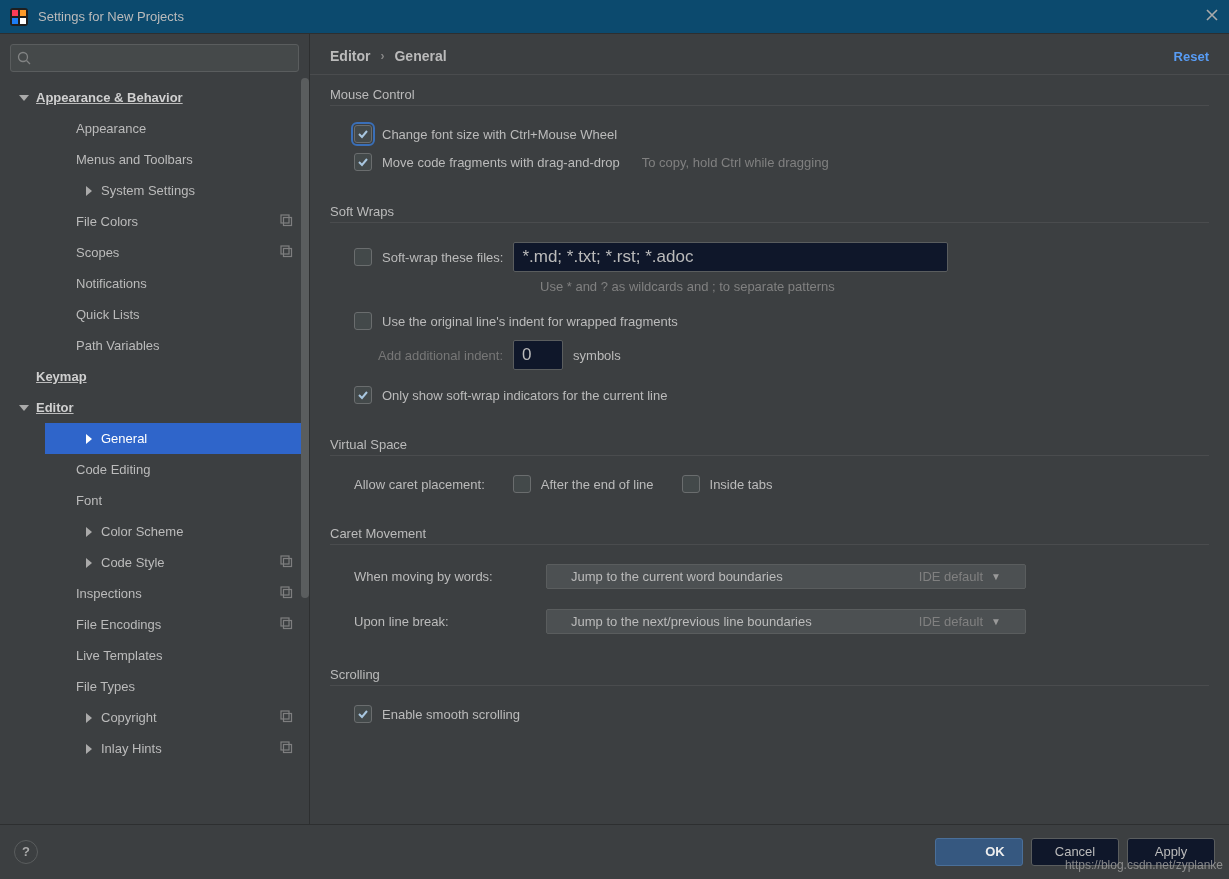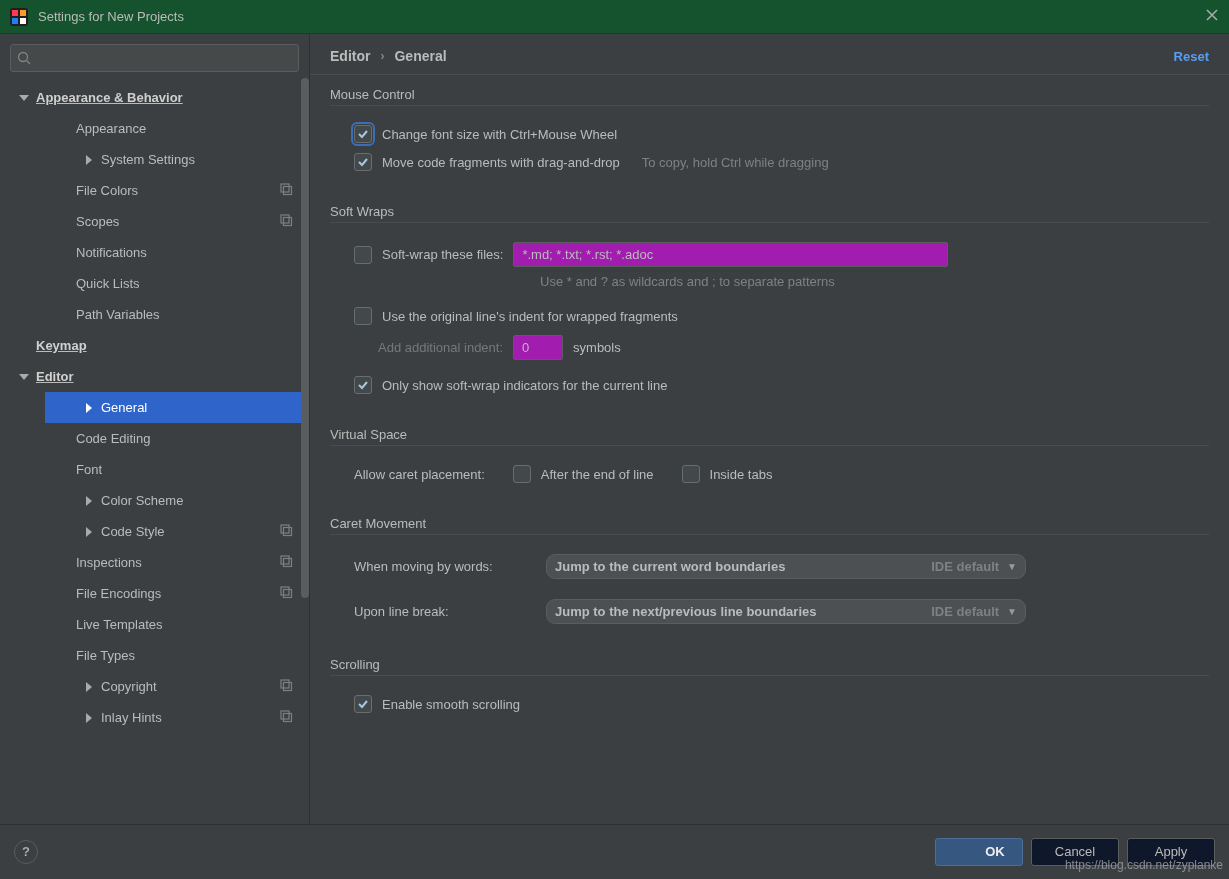--- a/index.html
+++ b/index.html
@@ -9,21 +9,21 @@
     font-family: "Segoe UI", Arial, sans-serif;
     font-size: 13px;
     color: #bbbbbb;
     overflow: hidden;
   }
   
   .titlebar {
     height: 34px;
     display: flex; align-items: center;
     padding: 0 10px;
-    background: #14532d;
+    background: #0c4a6e;
     border-bottom: 1px solid #2d2f30;
   }
   .titlebar .app-icon { width: 18px; height: 18px; margin-right: 10px; }
   .titlebar .title { color: #bbbbbb; font-size: 13px; }
   .titlebar .close { margin-left: auto; cursor: pointer; color: #aaa; font-size: 16px; }
   
   .body-row { display: flex; height: 790px; }
   
   .sidebar {
     width: 310px;
@@ -113,38 +113,37 @@
     display: inline-flex; align-items: center; justify-content: center;
     flex-shrink: 0;
   }
   .cb.checked { background: #43494a; }
   .cb.checked svg { display: block; }
   .cb svg { display: none; }
   .cb.highlight { outline: 2px solid #3a6fb8; outline-offset: 1px; }
   .hint { color: #808080; }
   .disabled { color: #777; }
   .text-input {
-    background: #a21caf;
+    background: #0f172a;
     border: 1px solid #5a5d5e;
     color: #bbb;
     padding: 4px 8px;
-    font-size: 13px;
+    font-size: 17px;
     border-radius: 2px;
   }
   .text-input.wide { width: 435px; }
   .text-input.num { width: 50px; text-align: left; }
   .combo {
     background: #4c5052;
     border: 1px solid #5a5d5e;
     color: #bbb;
-    padding: 4px 8px;
+    padding: 4px 24px;
     width: 480px;
     display: flex; align-items: center;
-    border-radius: 9px;
-    font-weight: bold;
+    border-radius: 2px;
   }
   .combo .val { flex: 1; }
   .combo .extra { color: #808080; margin-left: 6px; }
   .combo .chev { color: #999; font-size: 10px; margin-left: 8px; }
   .label-col { width: 182px; }
   
   .footer {
     height: 54px;
     border-top: 1px solid #2d2f30;
     display: flex; align-items: center;
@@ -217,20 +216,24 @@
       <div class="tree-item indent-0 bold">
           <span class="expand">
             <span class="triangle-down"></span>
           </span>
           <span class="label">Appearance &amp; Behavior</span>
         </div>
         <div class="tree-item indent-2">
           <span class="expand"></span>
           <span class="label">Appearance</span>
         </div>
+        <div class="tree-item indent-2">
+          <span class="expand"></span>
+          <span class="label">Menus and Toolbars</span>
+        </div>
         <div class="tree-item indent-1">
           <span class="expand">
             <span class="triangle-right"></span>
           </span>
           <span class="label">System Settings</span>
         </div>
         <div class="tree-item indent-2">
           <span class="expand"></span>
           <span class="label">File Colors</span>
           <span class="trail-icon"><svg width="14" height="14" viewBox="0 0 14 14">

